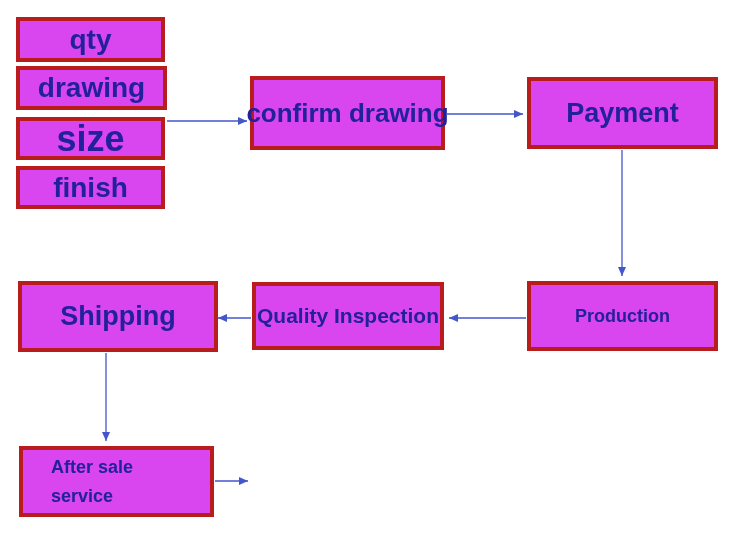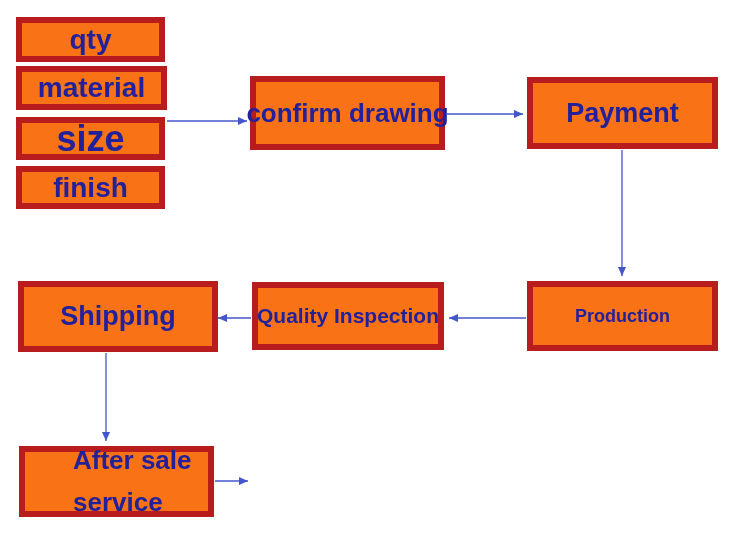--- a/index.html
+++ b/index.html
@@ -11,22 +11,22 @@
     position: relative;
     width: 750px;
     height: 535px;
     background: #ffffff;
     overflow: hidden;
     font-family: "Liberation Sans", sans-serif;
   }
   .node {
     position: absolute;
     box-sizing: border-box;
-    background: #f97316;
-    border: 6px solid #b91c1c;
+    background: #d946ef;
+    border: 4px solid #b91c1c;
     color: #22219b;
     font-weight: bold;
     display: flex;
     align-items: center;
     justify-content: center;
     white-space: nowrap;
   }
   #arrow-layer {
     position: absolute;
     left: 0;
@@ -42,36 +42,36 @@
   #n-finish   { left: 16px;  top: 166px; width: 149px; height: 43px; font-size: 28px; }
   
   #n-confirm    { left: 250px; top: 76px;  width: 195px; height: 74px; font-size: 26px; }
   #n-payment    { left: 527px; top: 77px;  width: 191px; height: 72px; font-size: 27px; }
   
   #n-production { left: 527px; top: 281px; width: 191px; height: 70px; font-size: 18px; }
   #n-quality    { left: 252px; top: 282px; width: 192px; height: 68px; font-size: 21px; }
   #n-shipping   { left: 18px;  top: 281px; width: 200px; height: 71px; font-size: 27px; }
   
   #n-aftersale {
-    left: 19px; top: 446px; width: 195px; height: 71px; font-size: 26px;
+    left: 19px; top: 446px; width: 195px; height: 71px; font-size: 18px;
     flex-direction: column; align-items: flex-start; justify-content: center;
-    padding-left: 48px; line-height: 1.6;
+    padding-left: 28px; line-height: 1.6;
   }
   #n-coop { left: 252px; top: 443px; width: 469px; height: 75px; font-size: 25px; }
 </style>
 </head>
 <body>
 
 <div id="canvas">
 
   <div class="node" id="n-qty">
     <span>qty</span>
   </div>
   <div class="node" id="n-material">
-    <span>material</span>
+    <span>drawing</span>
   </div>
   <div class="node" id="n-size">
     <span>size</span>
   </div>
   <div class="node" id="n-finish">
     <span>finish</span>
   </div>
 
   <div class="node" id="n-confirm">
     <span>confirm drawing</span>

